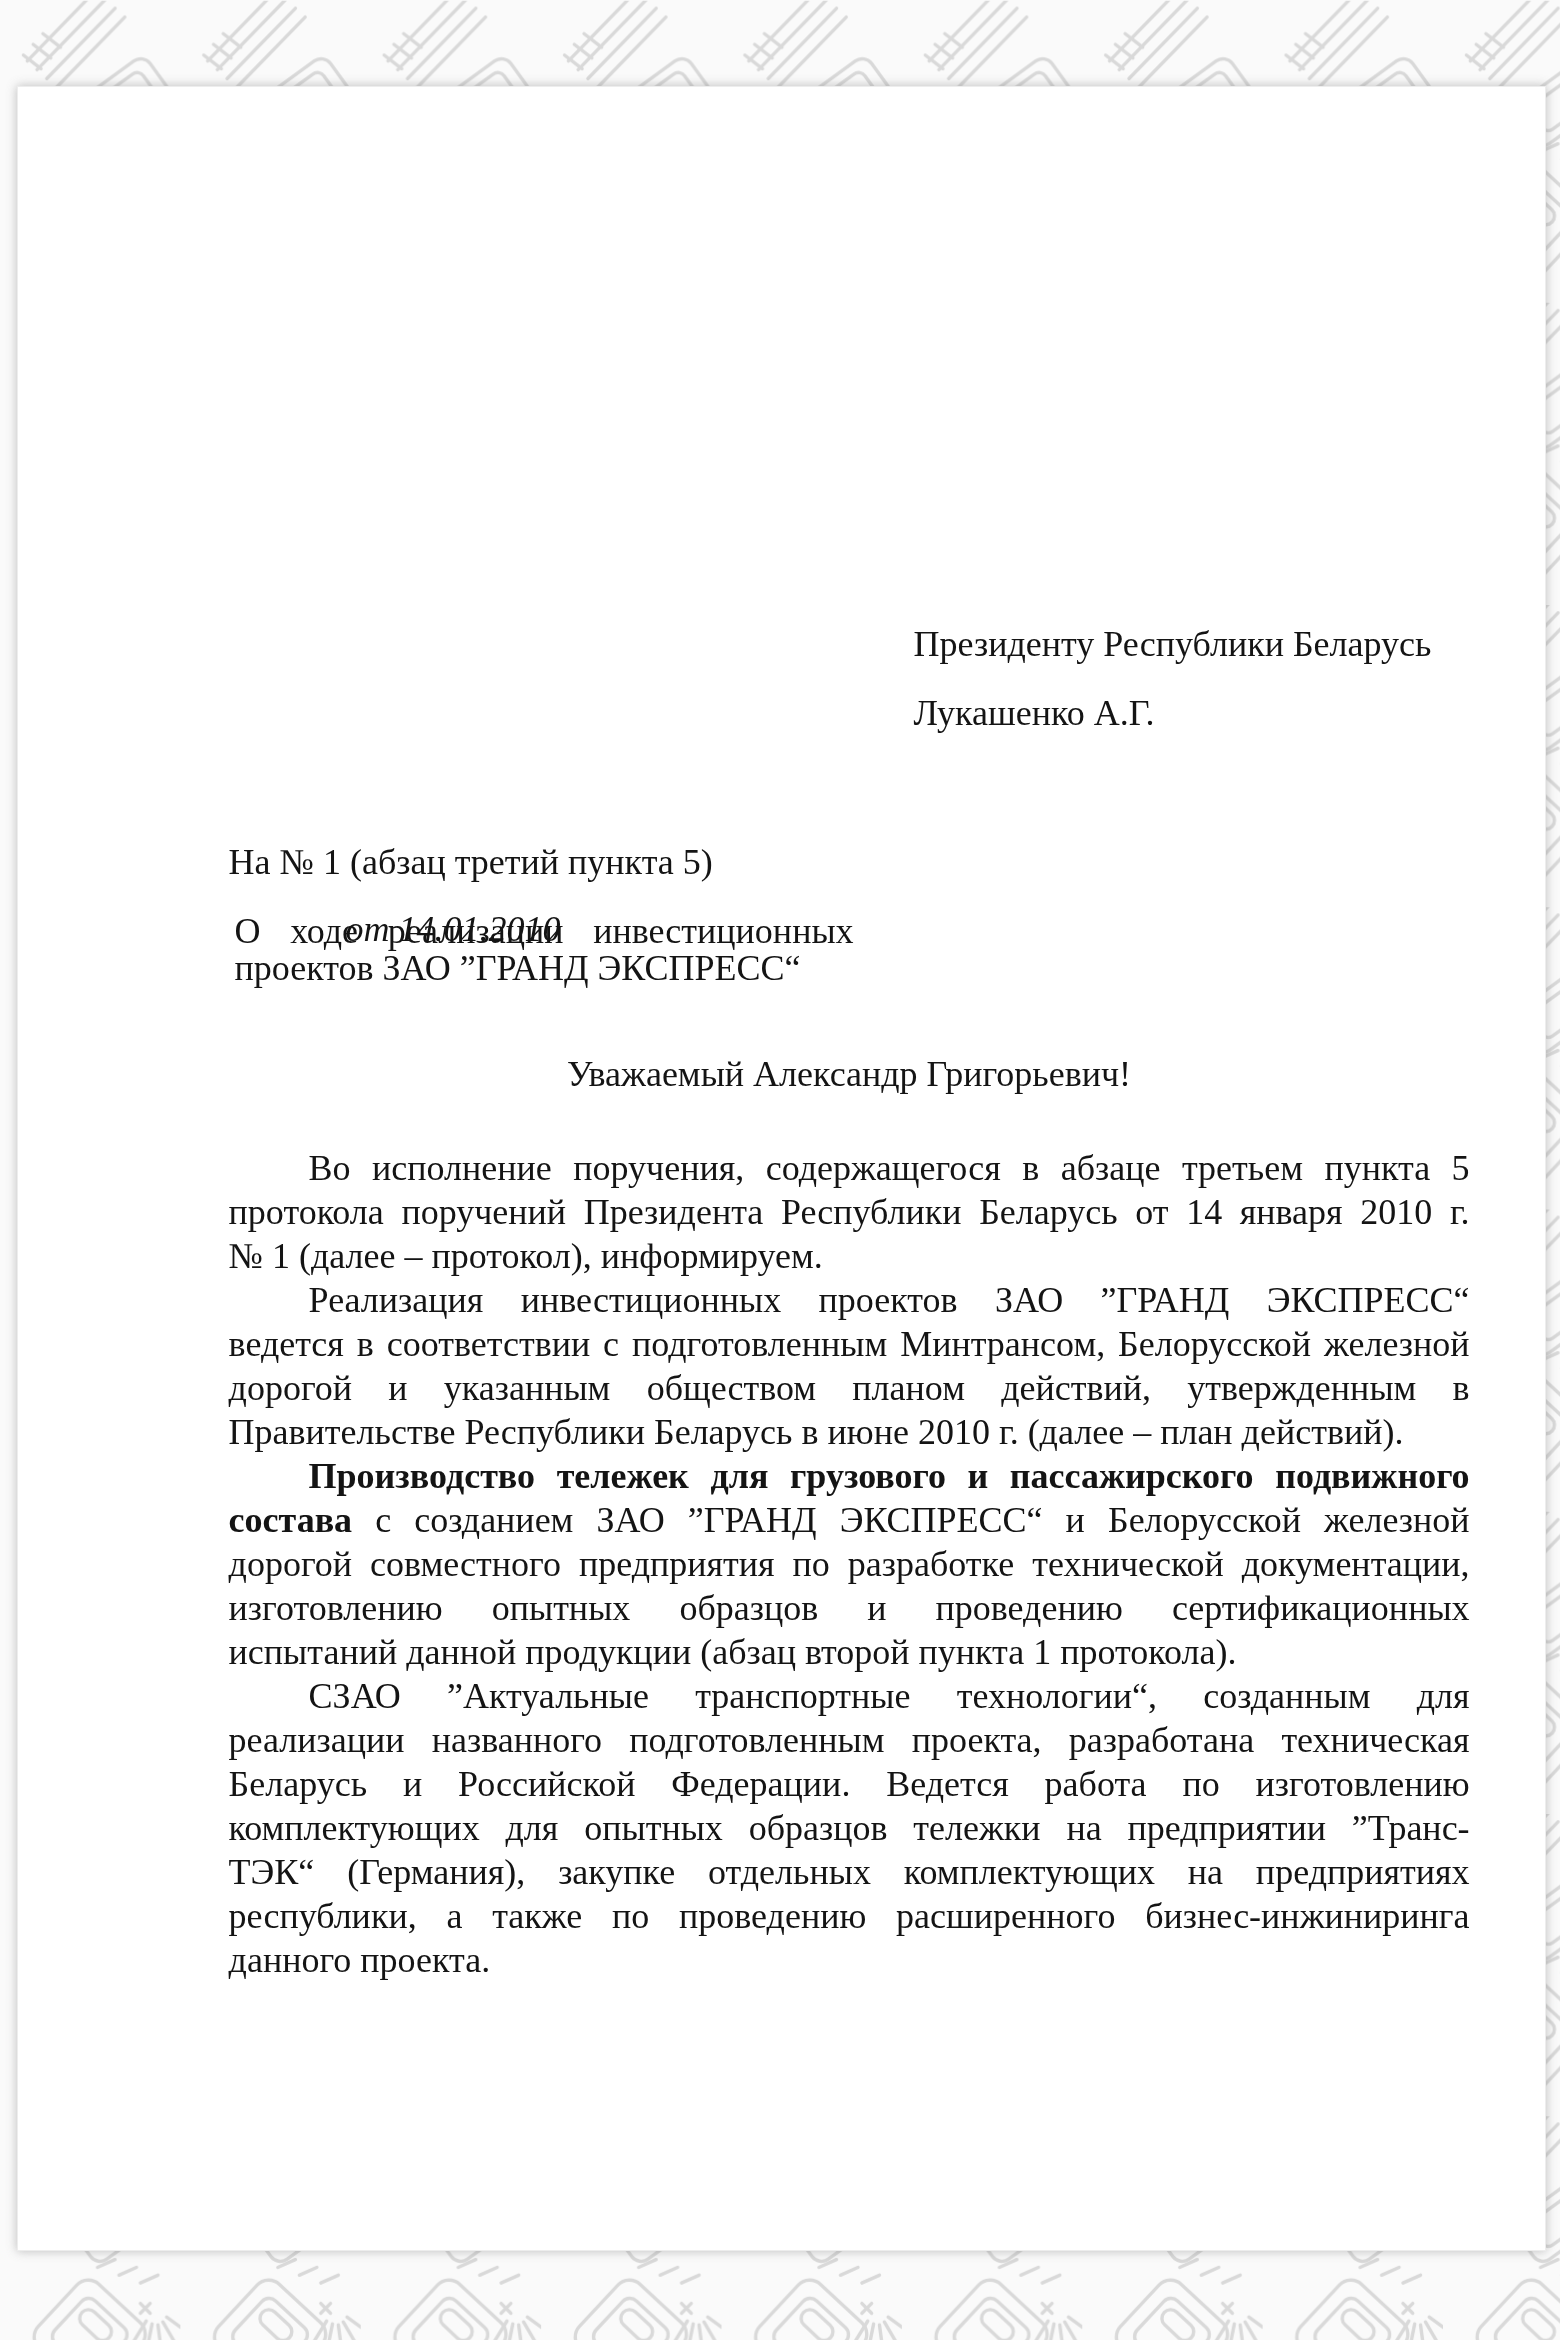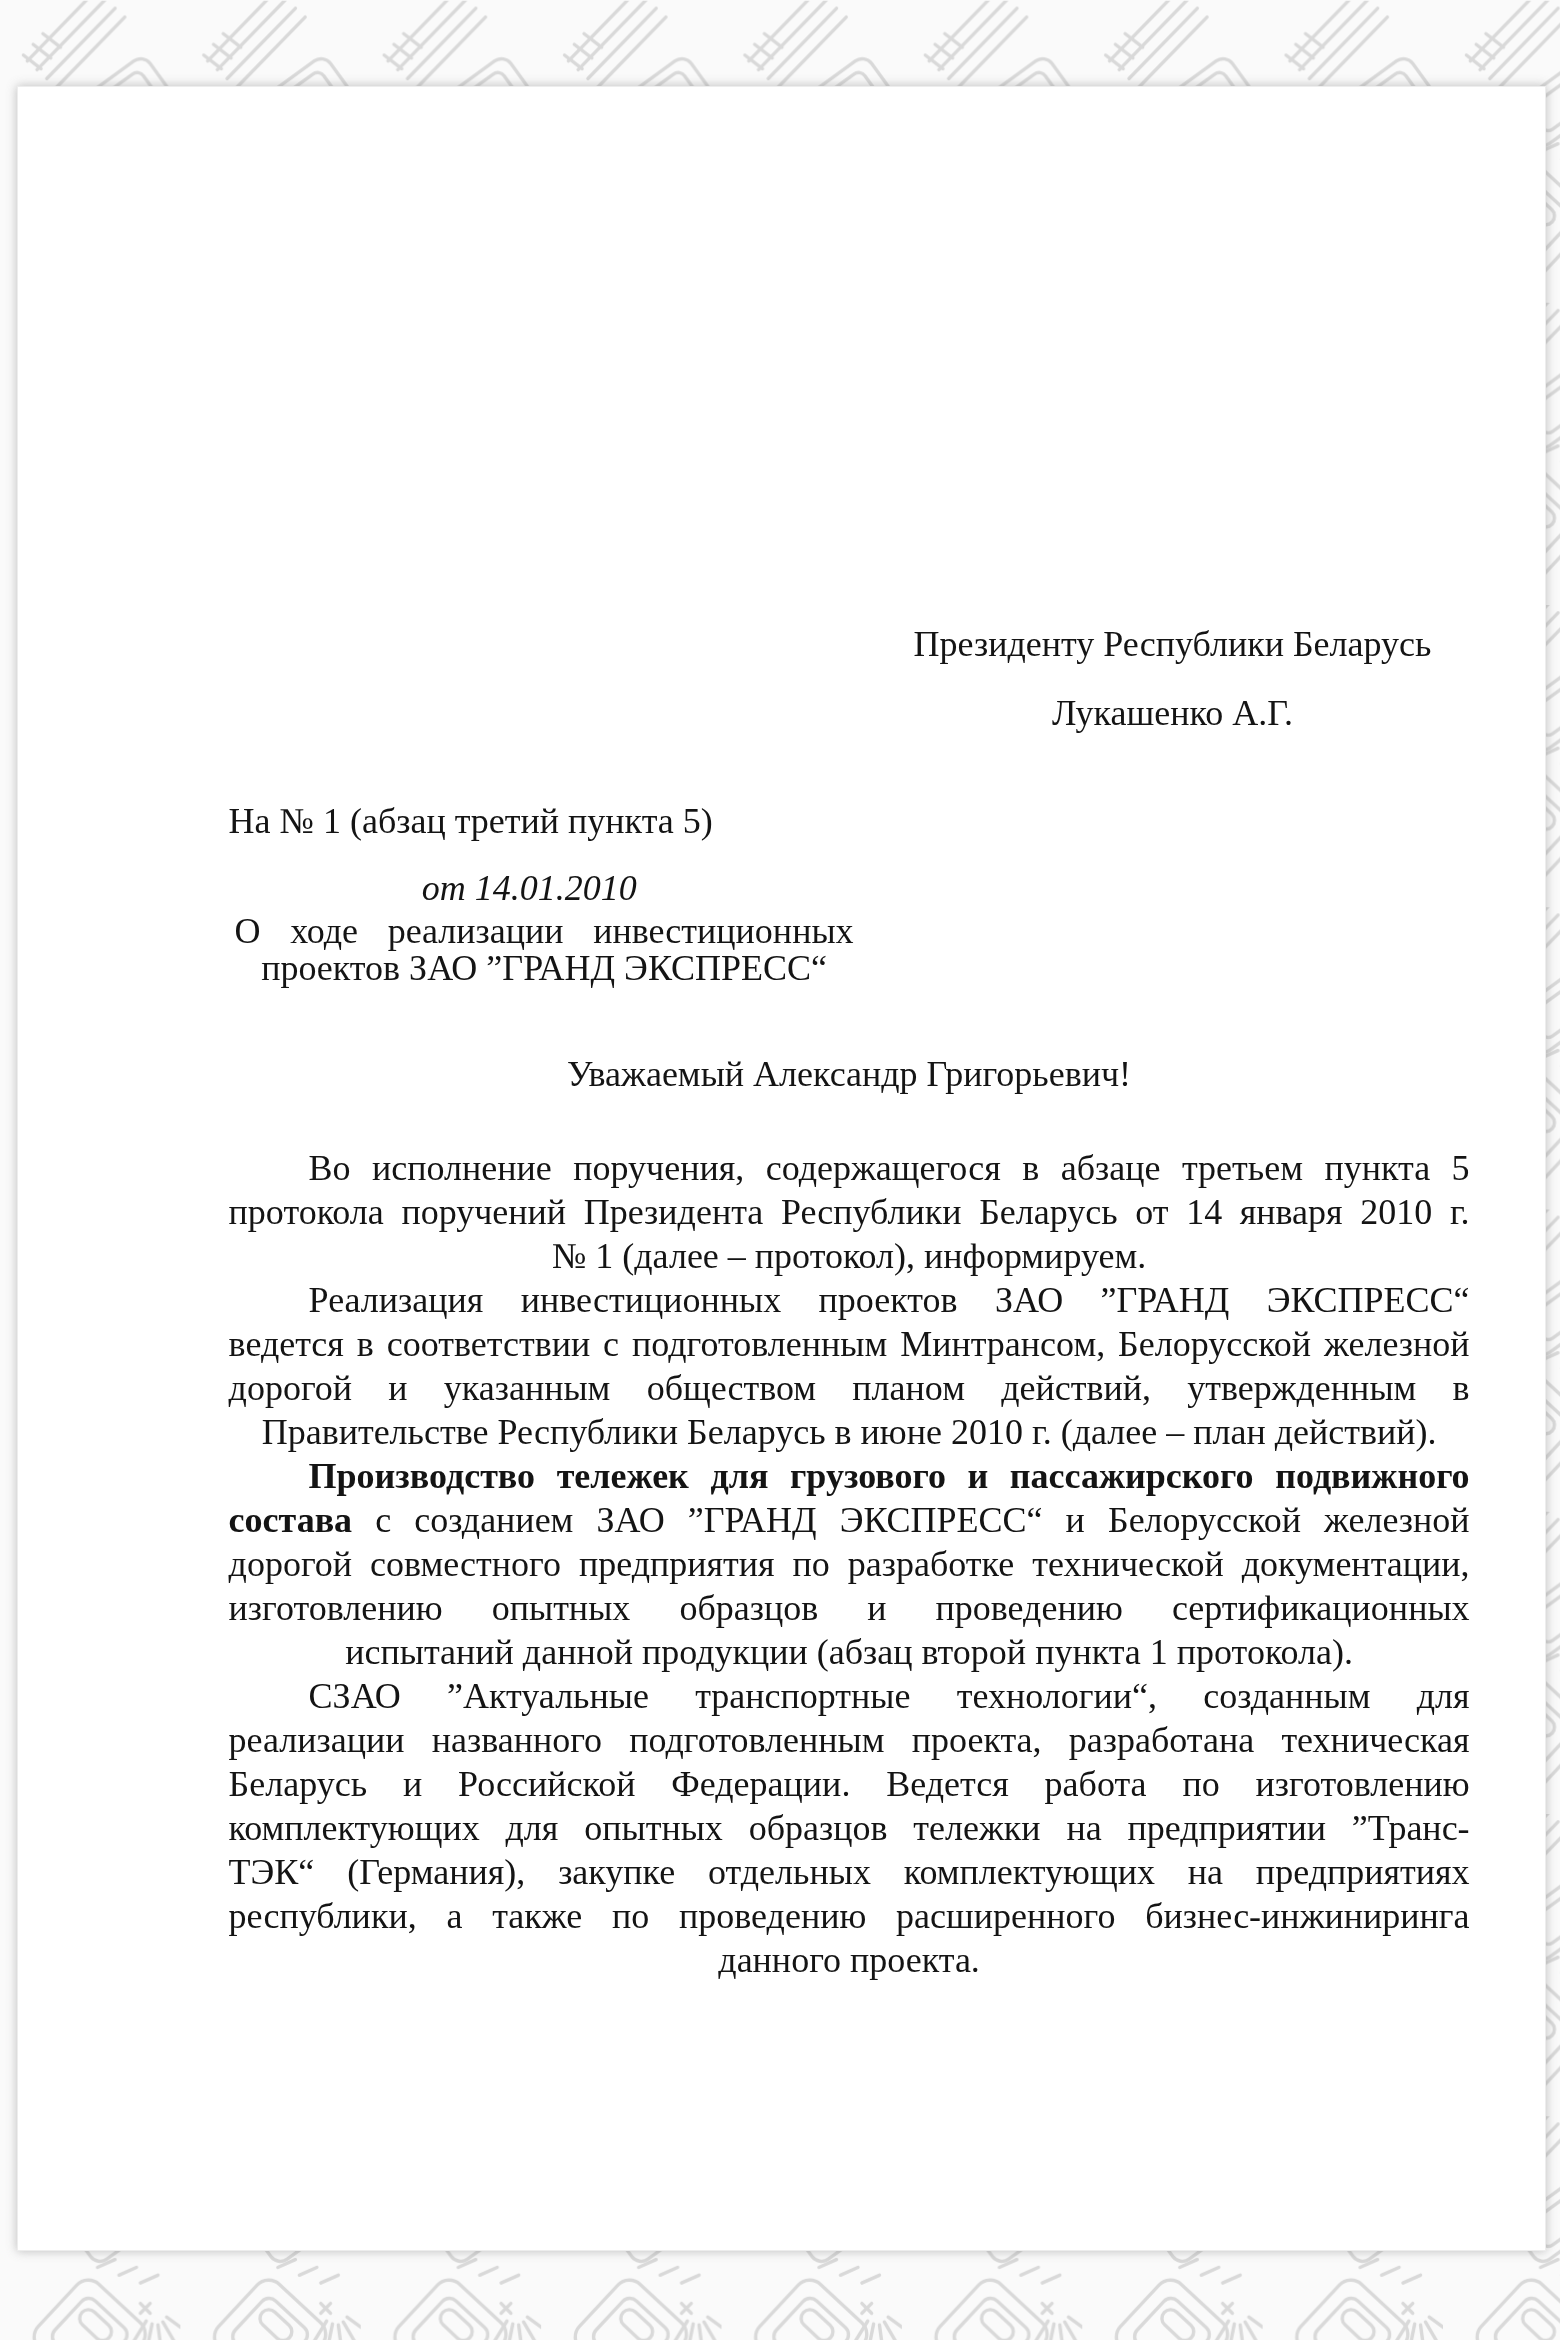--- a/index.html
+++ b/index.html
@@ -17,27 +17,27 @@
     left:16.6px;top:86px;
     width:1529px;height:2165px;
     background:#ffffff;
     border:1px solid #ededed;
     box-sizing:border-box;
     box-shadow:0 0 9.8px rgba(110,110,110,0.45);
   }
   .blk{position:absolute;font-size:36px;line-height:44px;}
   .recipient{left:896px;top:535px;}
   .recipient .l2{margin-top:25px;}
-  .reference{left:211px;top:712px;}
+  .reference{left:211px;top:753px;}
   .reference .l2{margin-top:23px;padding-left:117px;font-style:italic;}
   .subject{left:217px;top:826px;width:619px;line-height:37px;}
   .subject .j{text-align:justify;text-align-last:justify;}
   .salutation{left:211px;top:965px;width:1241px;text-align:center;}
   .bodytext{left:211px;top:1059px;width:1241px;line-height:44px;}
-  .line{white-space:normal;text-align:center;}
+  .line{white-space:normal;}
   .j{text-align:justify;text-align-last:justify;}
   .ind{text-indent:80px;}
   b{font-weight:bold;}
 </style>
 </head>
 <body>
 
 <div class="stage">
 
   <svg class="bg" width="1560" height="2341" viewBox="0 0 1600 2400" aria-hidden="true">

